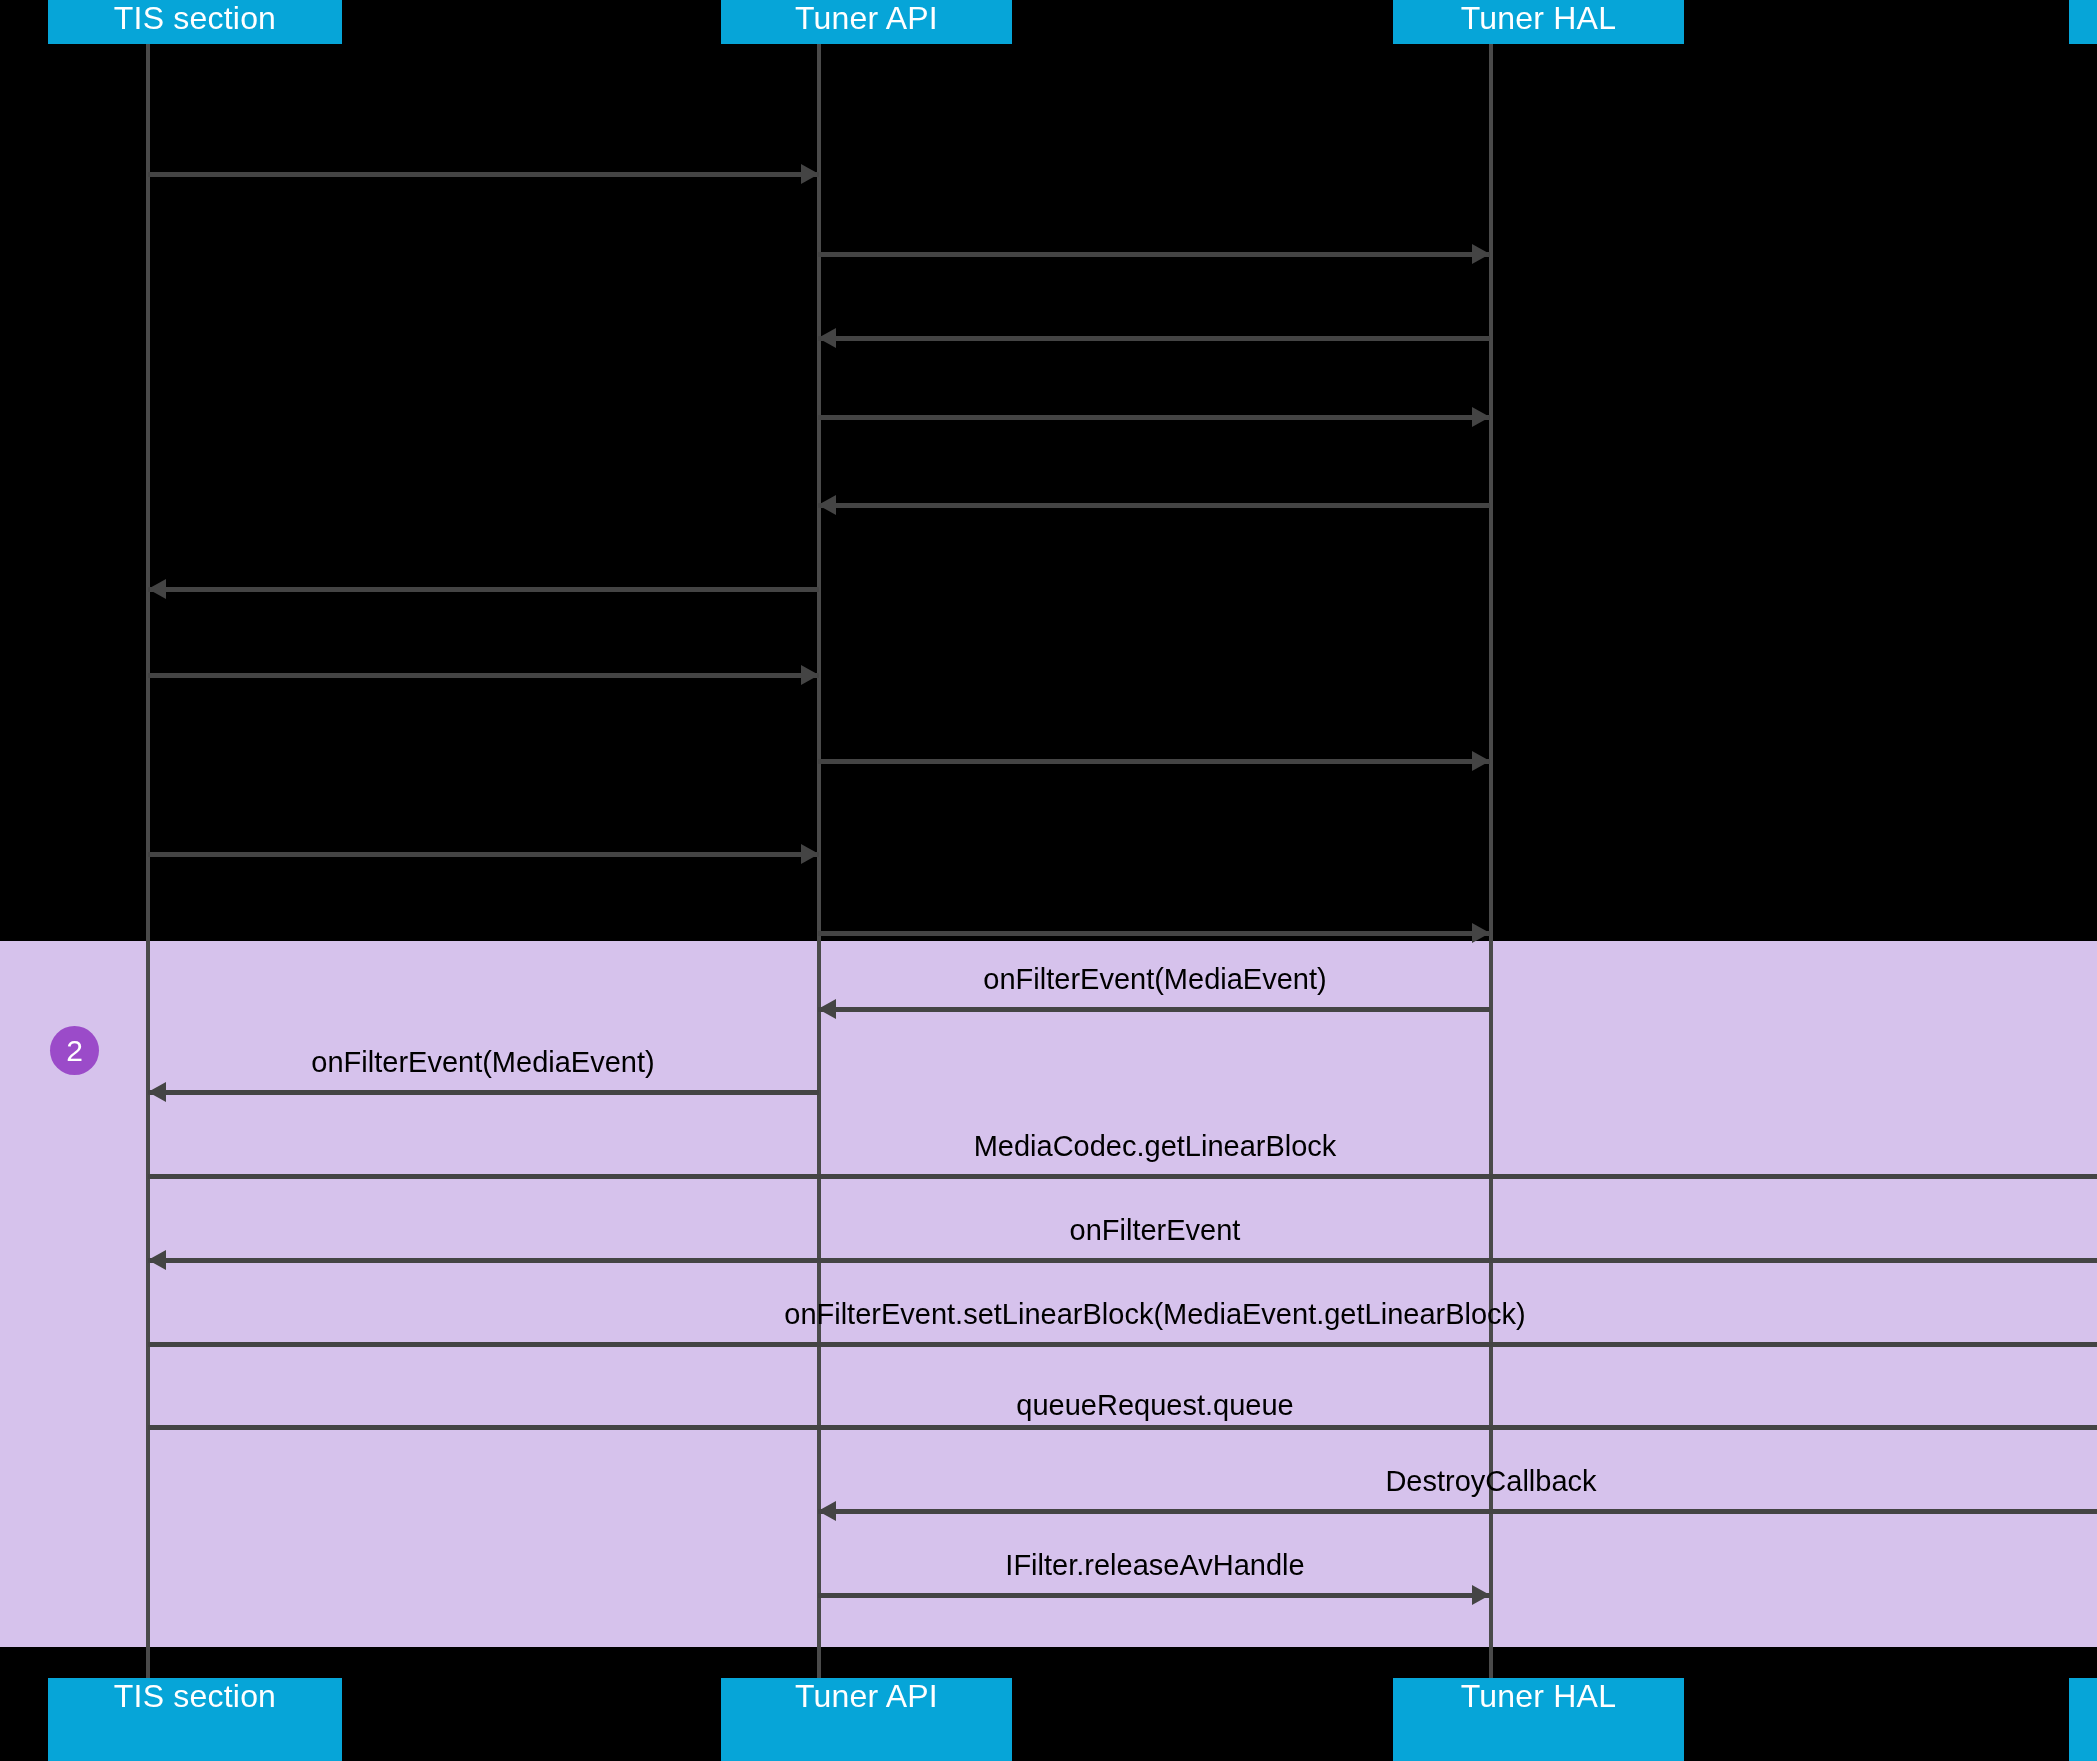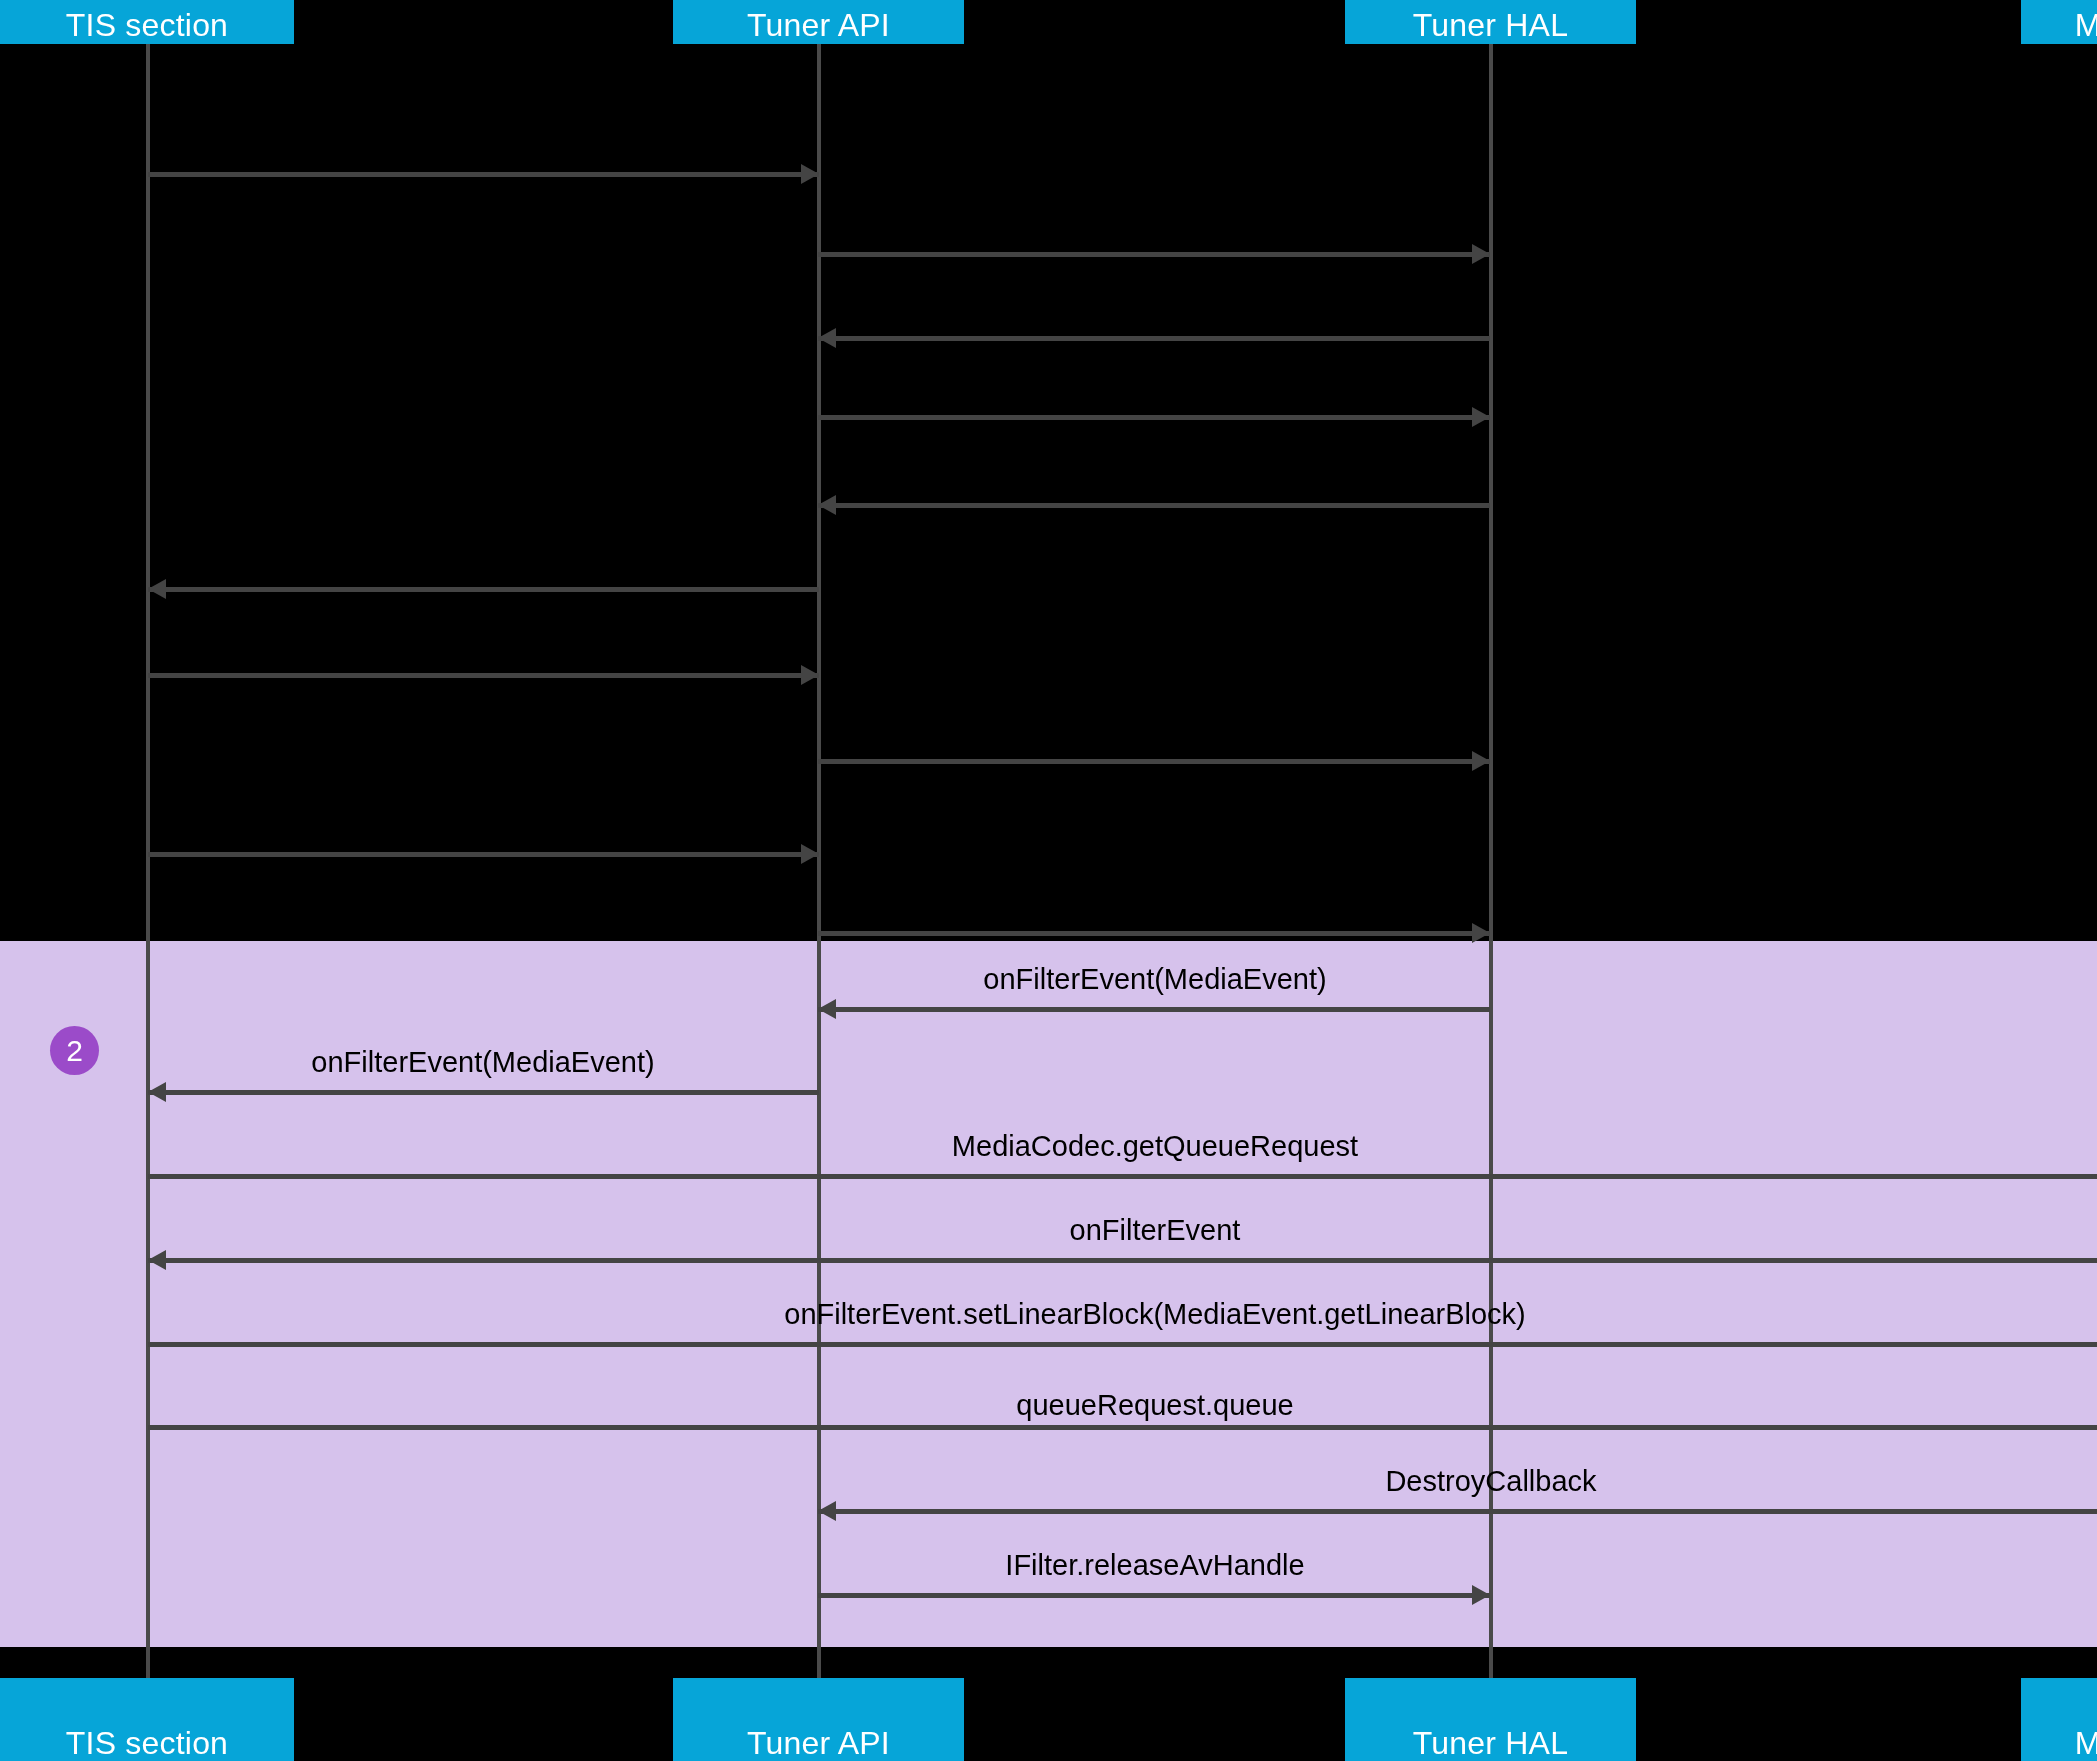--- a/index.html
+++ b/index.html
@@ -1,22 +1,22 @@
 <!DOCTYPE html>
 <html style="font-size:6.7px"><head>
 <meta charset="utf-8">
 <style>
   html,body{margin:0;padding:0;background:#000;}
   #stage{position:relative;width:2310px;height:1762px;background:#000;
          font-family:"Liberation Sans", sans-serif;overflow:hidden;}
   .band{position:absolute;left:0;background:#d6c2ec;}
   .lifeline{position:absolute;width:3.8px;background:#4a4a4a;}
-  .actorbox{position:absolute;background:#06a5d8;display:flex;align-items:flex-end;
+  .actorbox{position:absolute;background:#06a5d8;display:flex;align-items:flex-start;
             justify-content:center;color:#fff;font-size:32px;font-weight:400;
-            letter-spacing:0.2px;}
+            letter-spacing:0.2px;margin-left:48px;}
   .msg{position:absolute;height:0;}
   .msg .line{position:absolute;left:0;top:0;height:4.6px;background:#444444;}
   .msg .head{position:absolute;top:-8px;width:0;height:0;
              border-top:10.5px solid transparent;border-bottom:10.5px solid transparent;}
   .msg.r .head{right:-0.4px;border-left:18.5px solid #444444;}
   .msg.l .head{left:-0.4px;border-right:18.5px solid #444444;}
   .msglabel{position:absolute;color:#000;font-size:29px;white-space:nowrap;
             transform:translateX(-50%);}
   .badge{position:absolute;border-radius:50%;background:#9b4bc9;color:#fff;
          display:flex;align-items:center;justify-content:center;
@@ -97,21 +97,21 @@
       </div>
       <div class="msglabel" style="left: 1155px; top: 963px; color: rgb(0, 0, 0);">onFilterEvent(MediaEvent)</div>
       <div class="msg l" style="left: 148px; top: 1090px; width: 671px;">
         <div class="line" style="width: 671px; background: rgb(68, 68, 68);"></div>
         <div class="head"></div>
       </div>
       <div class="msglabel" style="left: 483px; top: 1046px; color: rgb(0, 0, 0);">onFilterEvent(MediaEvent)</div>
       <div class="msg r" style="left: 148px; top: 1174px; width: 2016px;">
         <div class="line" style="width: 2016px; background: rgb(68, 68, 68);"></div>
       </div>
-      <div class="msglabel" style="left: 1155px; top: 1130px; color: rgb(0, 0, 0);">MediaCodec.getQueueRequest</div>
+      <div class="msglabel" style="left: 1155px; top: 1130px; color: rgb(0, 0, 0);">MediaCodec.getLinearBlock</div>
       <div class="msg l" style="left: 148px; top: 1258px; width: 2016px;">
         <div class="line" style="width: 2016px; background: rgb(68, 68, 68);"></div>
         <div class="head"></div>
       </div>
       <div class="msglabel" style="left: 1155px; top: 1214px; color: rgb(0, 0, 0);">onFilterEvent</div>
       <div class="msg r" style="left: 148px; top: 1342px; width: 2016px;">
         <div class="line" style="width: 2016px; background: rgb(68, 68, 68);"></div>
       </div>
       <div class="msglabel" style="left: 1155px; top: 1298px; color: rgb(0, 0, 0);">onFilterEvent.setLinearBlock(MediaEvent.getLinearBlock)</div>
       <div class="msg r" style="left: 148px; top: 1425px; width: 2016px;">

